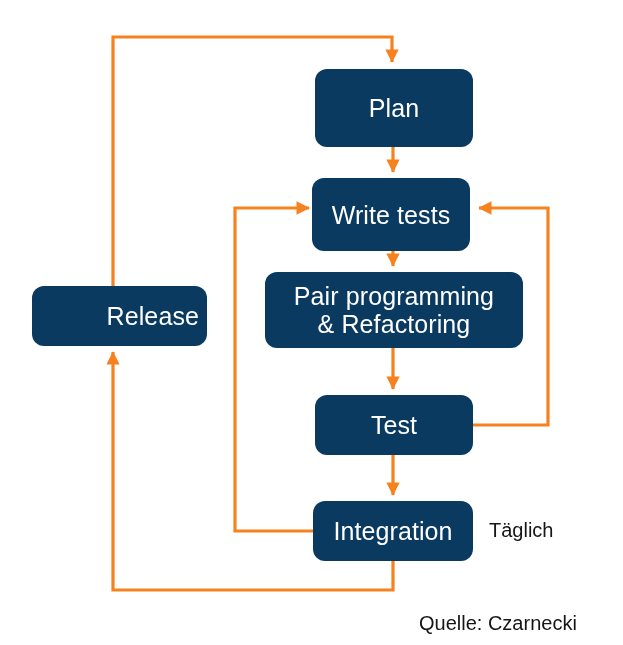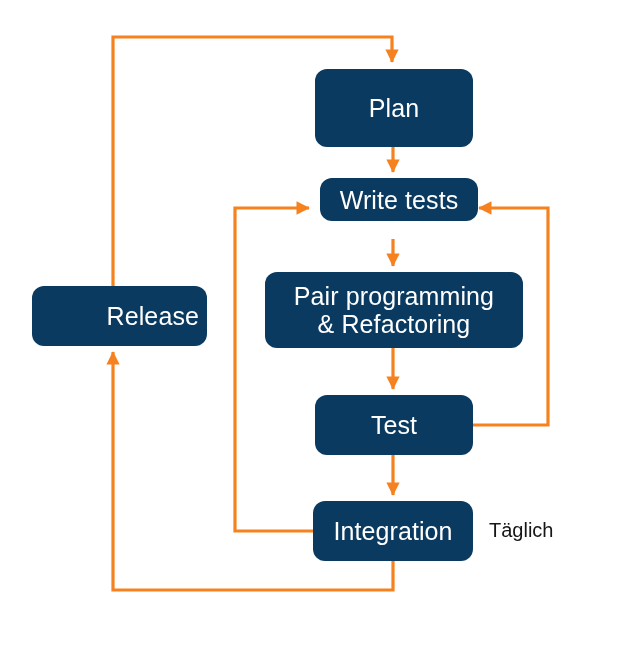--- a/index.html
+++ b/index.html
@@ -39,21 +39,21 @@
     font-weight: 400;
     letter-spacing: 0.1px;
     z-index: 2;
   }
   .node-label {
     display: block;
     white-space: pre-line;
     padding: 0 8px;
   }
   .node-plan        { left: 315px; top: 69px;  width: 158px; height: 78px; font-size: 25px; }
-  .node-writetests  { left: 320px; top: 178px; width: 158px; height: 43px; font-size: 25px; }
+  .node-writetests  { left: 312px; top: 178px; width: 158px; height: 73px; font-size: 25px; }
   .node-pair        { left: 265px; top: 272px; width: 258px; height: 76px; font-size: 25px; }
   .node-test        { left: 315px; top: 395px; width: 158px; height: 60px; font-size: 25px; }
   .node-integration { left: 313px; top: 501px; width: 160px; height: 60px; font-size: 25px; }
   .node-release     { left: 32px;  top: 286px; width: 175px; height: 60px; font-size: 25px; justify-content: flex-end; }
 
   .annot {
     position: absolute;
     color: #161616;
     font-family: "Liberation Sans", sans-serif;
     font-size: 20px;
@@ -121,14 +121,15 @@
     <span class="node-label">Integration</span>
   </div>
 
   <div class="node node-release">
     <span class="node-label">Release</span>
   </div>
 
 
   <div class="annot annot-daily">Täglich</div>
 
+  <div class="annot annot-source">Quelle: Czarnecki</div>
 
 </div>
 
 </body></html>

